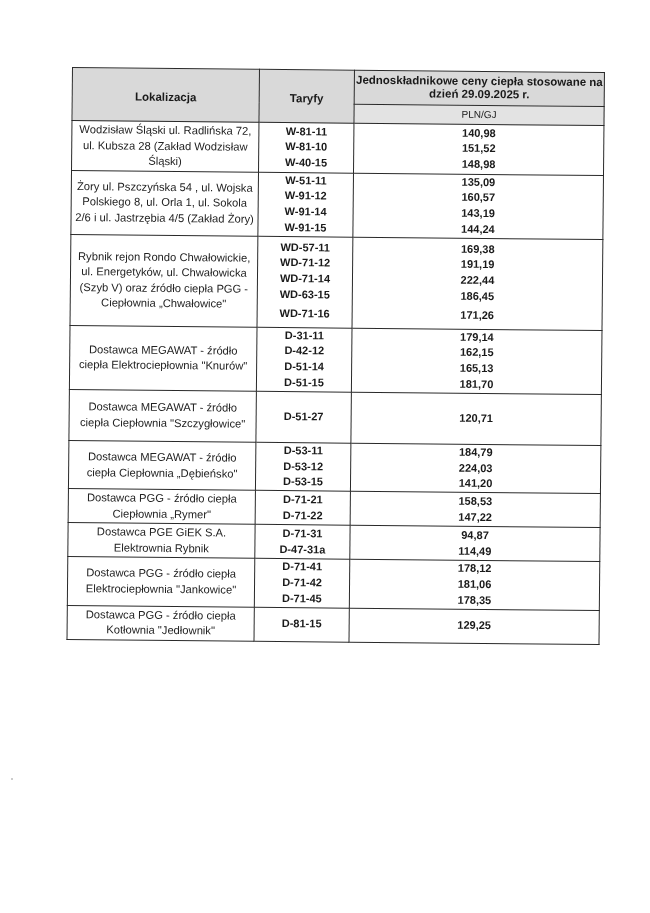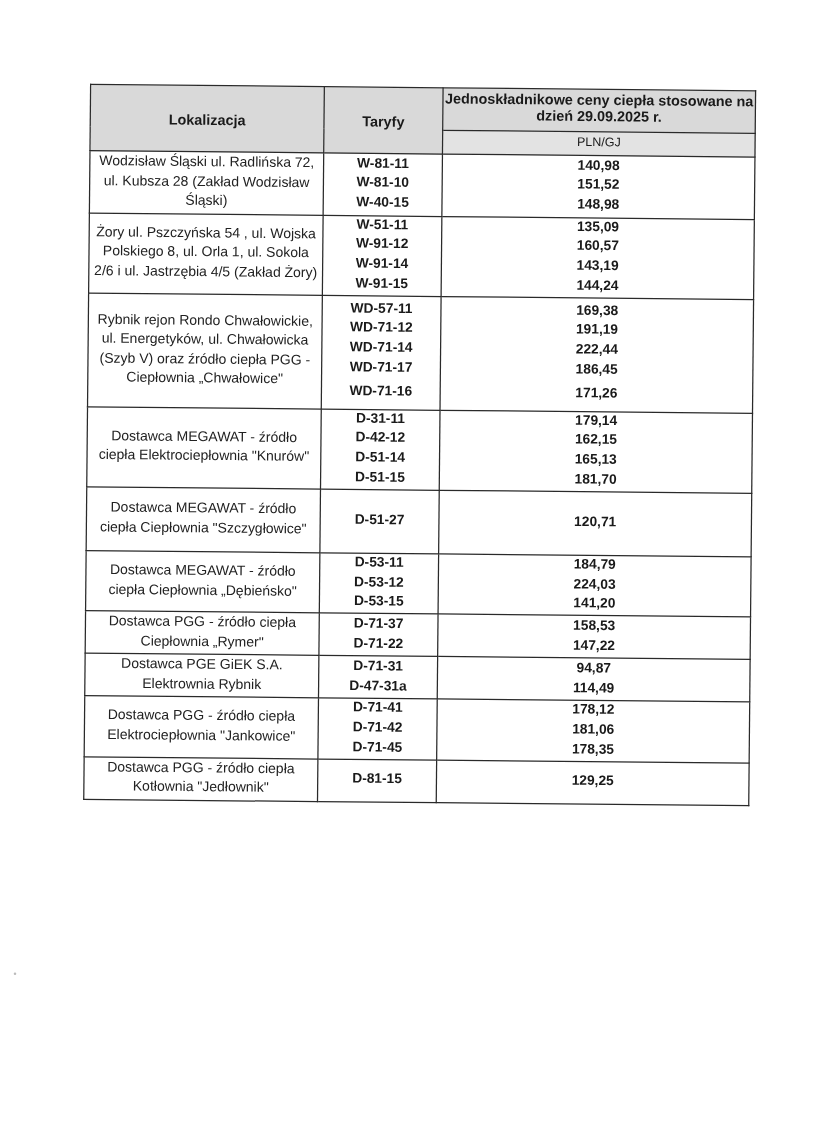--- a/index.html
+++ b/index.html
@@ -81,21 +81,21 @@
             <span class="line">144,24</span>
           </td>
         </tr>
 
         <tr style="height:91px">
           <td class="loc">Rybnik rejon Rondo Chwałowickie, ul. Energetyków, ul. Chwałowicka (Szyb V) oraz źródło ciepła PGG - Ciepłownia „Chwałowice"</td>
           <td class="codes">
             <span class="line">WD-57-11</span>
             <span class="line">WD-71-12</span>
             <span class="line">WD-71-14</span>
-            <span class="line">WD-71-17</span>
+            <span class="line">WD-63-15</span>
             <span class="line tall">WD-71-16</span>
           </td>
           <td class="vals">
             <span class="line">169,38</span>
             <span class="line">191,19</span>
             <span class="line">222,44</span>
             <span class="line">186,45</span>
             <span class="line tall">171,26</span>
           </td>
         </tr>
@@ -136,21 +136,21 @@
           <td class="vals">
             <span class="line">184,79</span>
             <span class="line">224,03</span>
             <span class="line">141,20</span>
           </td>
         </tr>
 
         <tr style="height:33px">
           <td class="loc">Dostawca PGG - źródło ciepła Ciepłownia „Rymer"</td>
           <td class="codes">
-            <span class="line">D-71-37</span>
+            <span class="line">D-71-21</span>
             <span class="line">D-71-22</span>
           </td>
           <td class="vals">
             <span class="line">158,53</span>
             <span class="line">147,22</span>
           </td>
         </tr>
 
         <tr style="height:32px">
           <td class="loc">Dostawca PGE GiEK  S.A. Elektrownia Rybnik</td>

